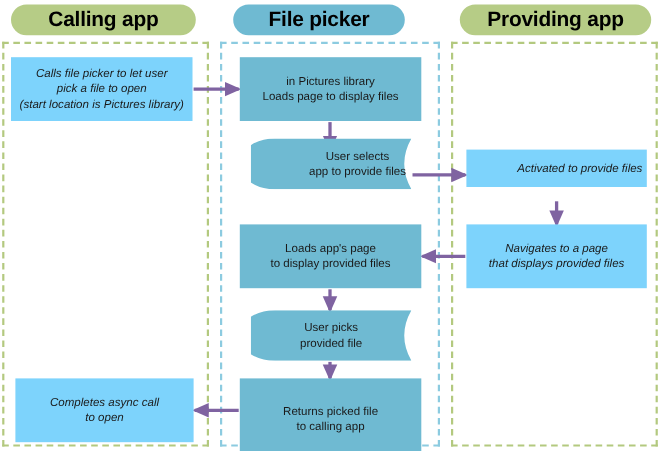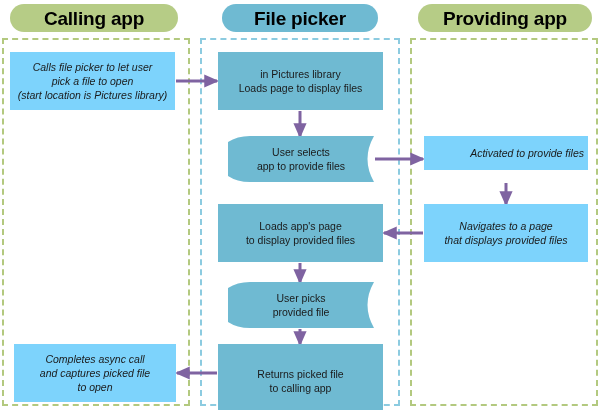--- a/index.html
+++ b/index.html
@@ -33,21 +33,21 @@
     font-weight: bold;
     color: #000000;
     letter-spacing: -0.2px;
     line-height: 1;
     border-radius: 14px;
   }
   .hdr-green { background: #b6cc86; }
   .hdr-blue  { background: #6fbad2; }
 
   #hdr-calling   { left: 10px;  top: 4px; width: 168px; height: 28px; }
-  #hdr-picker    { left: 222px; top: 4px; width: 156px; height: 28px; }
+  #hdr-picker    { left: 212px; top: 4px; width: 156px; height: 28px; }
   #hdr-providing { left: 418px; top: 4px; width: 174px; height: 28px; }
 
   
   .lane {
     position: absolute;
     box-sizing: border-box;
     background: transparent;
   }
   .lane-green { border: 2px dashed #b3c97f; }
   .lane-blue  { border: 2px dashed #8ccbe0; }
@@ -81,21 +81,21 @@
     left: 0; top: 0; width: 100%; height: 100%;
     background: transparent;
   }
 
   
   #n-calls       { left: 10px;  top: 52px;  width: 165px; height: 58px; }
   #n-completes   { left: 14px;  top: 344px; width: 162px; height: 58px; }
 
   
   #n-loads-page  { left: 218px; top: 52px;  width: 165px; height: 58px; }
-  #w-user-selects{ left: 228px; top: 136px; width: 146px; height: 46px; }
+  #w-user-selects{ left: 228px; top: 126px; width: 146px; height: 46px; padding-left: 48px; }
   #n-loads-app   { left: 218px; top: 204px; width: 165px; height: 58px; }
   #w-user-picks  { left: 228px; top: 282px; width: 146px; height: 46px; }
   #n-returns     { left: 218px; top: 344px; width: 165px; height: 74px; }
 
   
   #n-activated   { left: 424px; top: 136px; width: 164px; height: 34px; text-align: right; }
   #n-navigates   { left: 424px; top: 204px; width: 164px; height: 58px; }
 
   
   #arrows {
@@ -146,21 +146,20 @@
     <div class="txt">
       <span>Calls file picker  to let user</span>
       <span>pick a file to open</span>
       <span>(start location  is Pictures library)</span>
     </div>
   </div>
 
   <div class="node green-box" id="n-completes">
     <div class="txt">
       <span>Completes async call</span>
-      <span>and captures picked file</span>
       <span>to open</span>
     </div>
   </div>
 
   <div class="node blue-box" id="n-loads-page">
     <div class="txt">
       <span>in Pictures library</span>
       <span>Loads page to display files</span>
     </div>
   </div>

